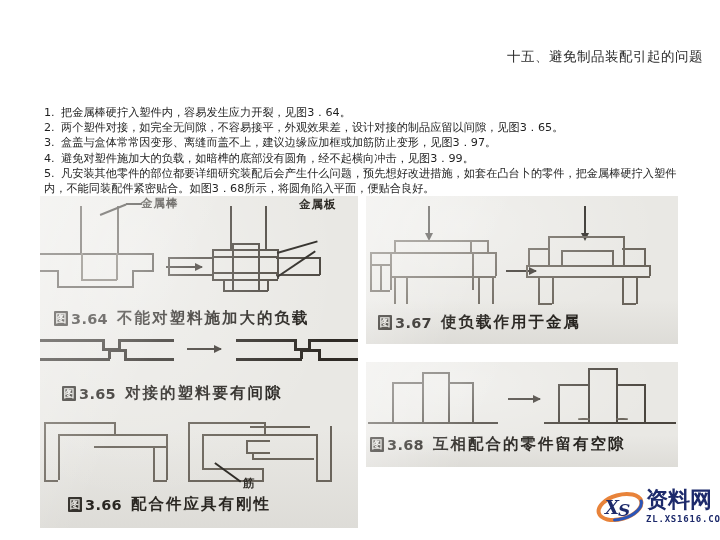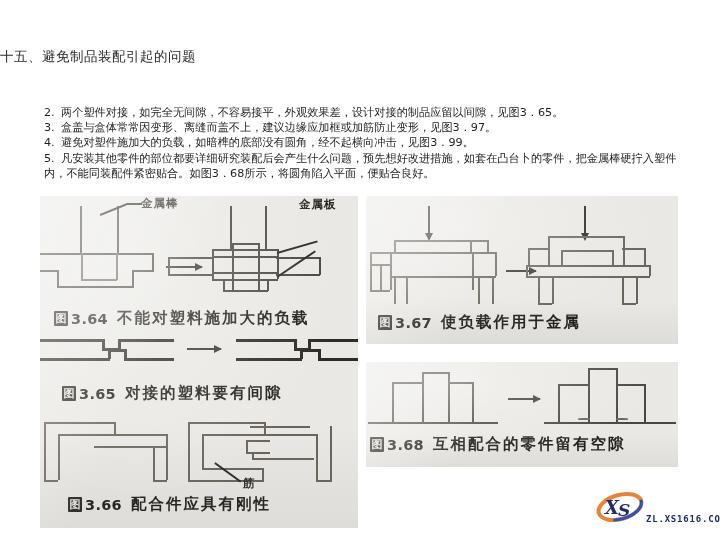--- a/index.html
+++ b/index.html
@@ -14,21 +14,21 @@
     overflow: hidden;
     position: relative;
   }
 
   
   .doc-title {
     position: absolute;
     top: 48px;
     left: 0;
     width: 703px;
-    text-align: left;
+    text-align: right;
     font-size: 13.5px;
     color: #2b2b2b;
     letter-spacing: 0.5px;
     font-family: Liberation Mono, monospace;
   }
 
   
   .body-text {
     position: absolute;
     top: 105px;
@@ -190,20 +190,23 @@
     letter-spacing: 0.8px;
     font-family: "DejaVu Sans Mono", "Liberation Mono", monospace;
   }
 </style>
 </head>
 <body>
 
 <div class="doc-title">十五、避免制品装配引起的问题</div>
 
 <div class="body-text">
+  <div class="body-line">
+    <span class="num">1.</span><span>把金属棒硬拧入塑件内，容易发生应力开裂，见图3．64。</span>
+  </div>
   <div class="body-line">
     <span class="num">2.</span><span>两个塑件对接，如完全无间隙，不容易接平，外观效果差，设计对接的制品应留以间隙，见图3．65。</span>
   </div>
   <div class="body-line">
     <span class="num">3.</span><span>盒盖与盒体常常因变形、离缝而盖不上，建议边缘应加框或加筋防止变形，见图3．97。</span>
   </div>
   <div class="body-line">
     <span class="num">4.</span><span>避免对塑件施加大的负载，如暗榫的底部没有圆角，经不起横向冲击，见图3．99。</span>
   </div>
   <div class="body-line wrap">
@@ -456,14 +459,15 @@
   </div>
 </div>
 
 <div id="watermark">
   <svg id="wm-mark" viewBox="0 0 48 38">
     <ellipse cx="24" cy="19" rx="22" ry="12" fill="none" stroke="#e8833a" stroke-width="4" transform="rotate(-16 24 19)"></ellipse>
     <ellipse cx="24" cy="19" rx="22" ry="12" fill="none" stroke="#2a55b8" stroke-width="3" transform="rotate(-16 24 19)" stroke-dasharray="36 100" stroke-linecap="round"></ellipse>
     <text x="9" y="26" font-family="'DejaVu Serif','Liberation Serif',serif" font-size="18" font-style="italic" font-weight="bold" fill="#1d2a6b">X</text>
     <text x="22" y="28" font-family="'DejaVu Serif','Liberation Serif',serif" font-size="17" font-style="italic" font-weight="bold" fill="#1d2a6b">S</text>
   </svg>
+  <div id="wm-cn">资料网</div>
   <div id="wm-url">ZL.XS1616.COM</div>
 </div>
 
 </body></html>

